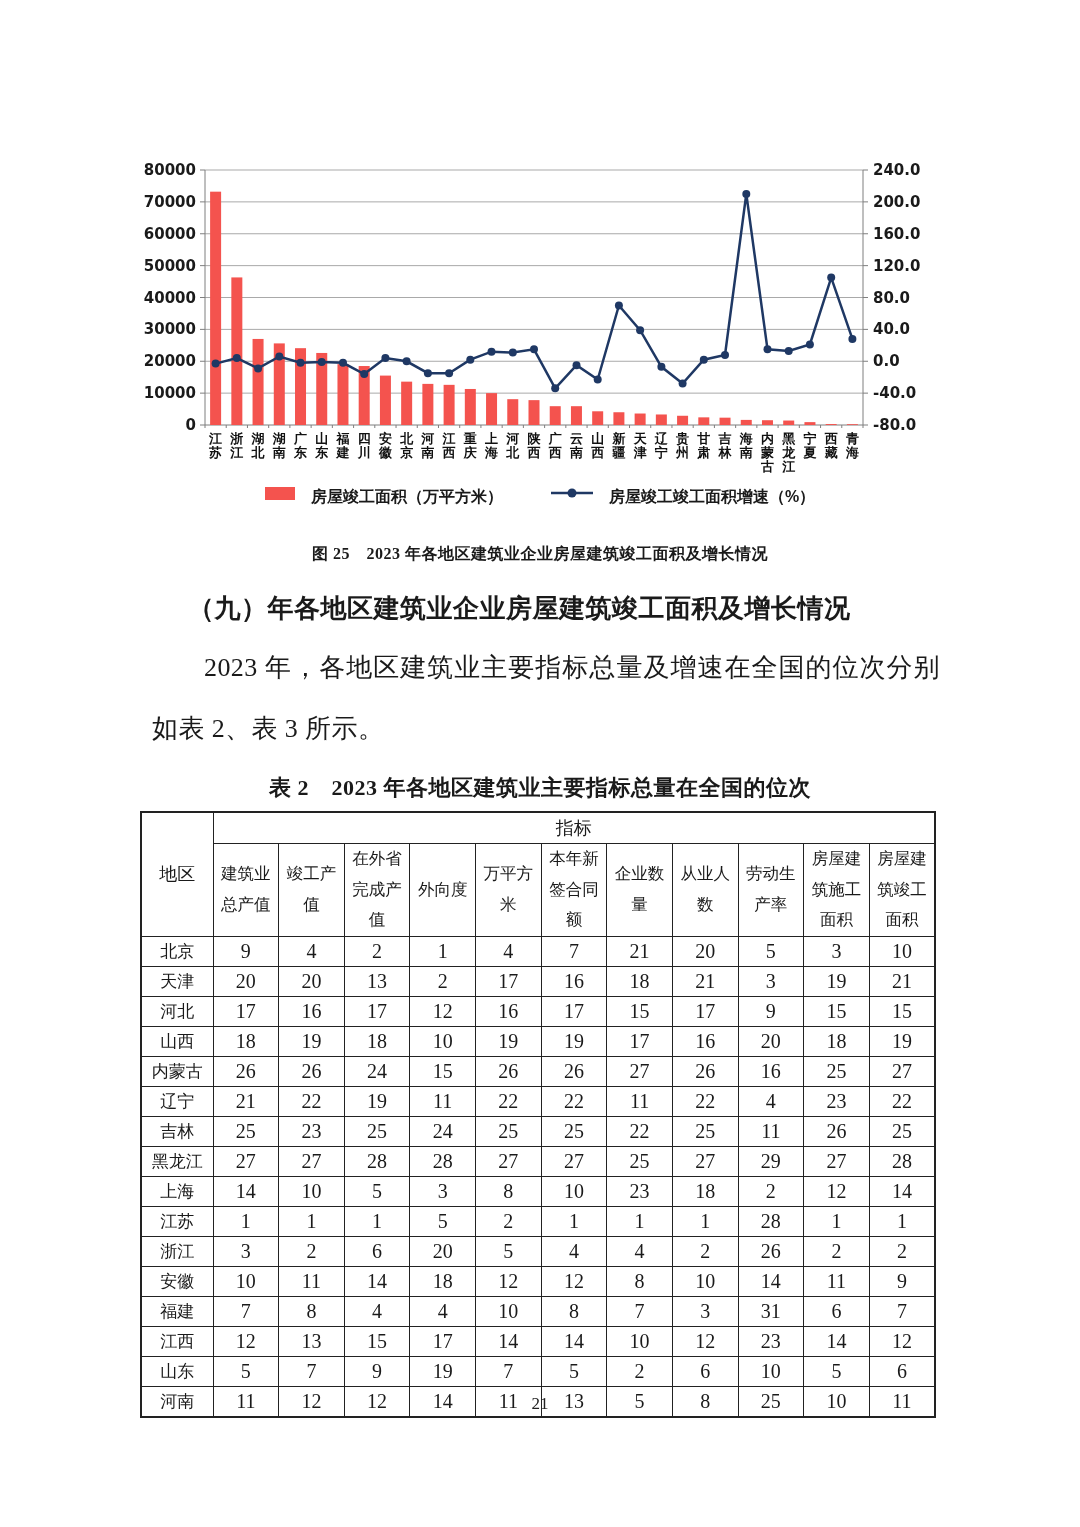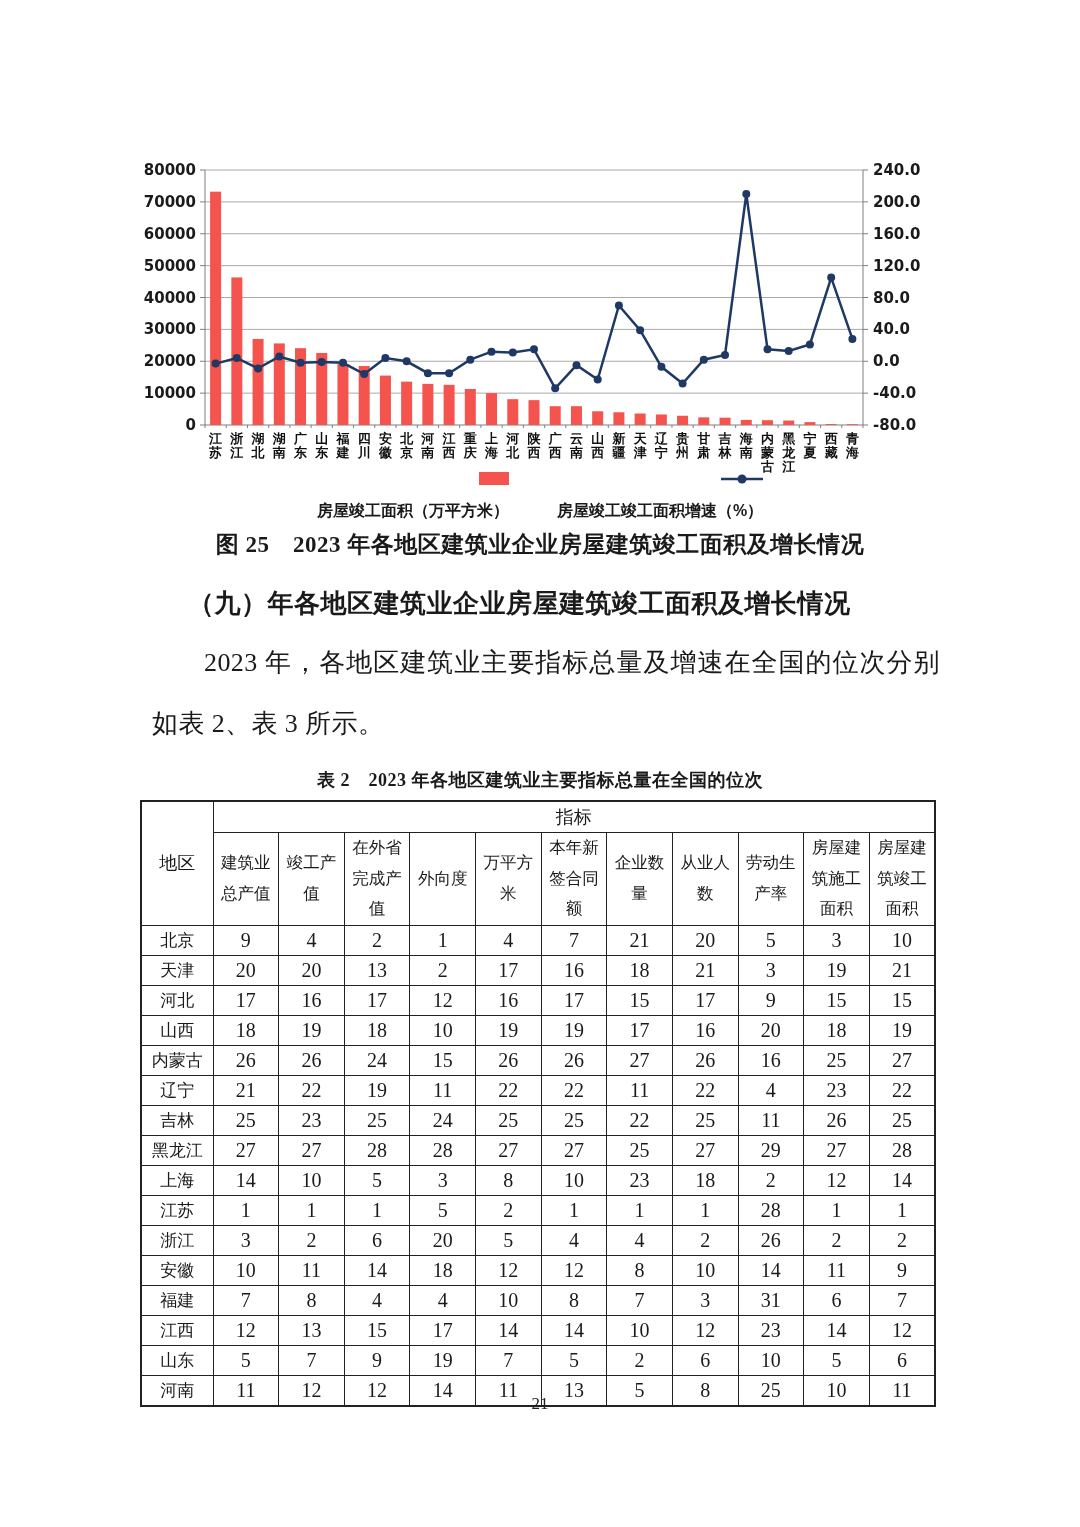--- a/index.html
+++ b/index.html
@@ -3,26 +3,26 @@
 <meta charset="utf-8">
 <style>
   html,body{margin:0;padding:0;background:#e8e8e8;}
   .page{position:relative;width:1080px;height:1527px;background:#ffffff;margin:0 auto;
         font-family:"Liberation Serif",serif;color:#1a1a1a;overflow:hidden;}
   .content{position:absolute;left:140px;top:148px;width:800px;}
   svg text{user-select:none;}
   .axis-label{font:700 15px "DejaVu Sans",sans-serif;fill:#1a1a1a;}
   .cat-label{font:700 13px "Liberation Sans",sans-serif;fill:#111111;}
   .legend{display:flex;justify-content:center;align-items:center;gap:48px;margin-top:2px;height:26px;}
-  .legend-item{display:flex;align-items:flex-end;gap:16px;font:600 16px "Liberation Sans",sans-serif;color:#1a1a1a;flex-direction:column;}
+  .legend-item{display:flex;align-items:flex-start;gap:16px;font:600 16px "Liberation Sans",sans-serif;color:#1a1a1a;}
   .swatch-bar{display:inline-block;width:30px;height:13px;}
-  .figure-caption{margin-top:19px;text-align:center;font-size:23px;font-weight:700;letter-spacing:.5px;}
+  .figure-caption{margin-top:34px;text-align:center;font-size:16px;font-weight:700;letter-spacing:.5px;}
   .section-heading{margin:26px 0 0 0;font-size:26px;font-weight:700;text-indent:1.85em;letter-spacing:.5px;}
   .body-text{margin:12px 0 0 12px;font-size:26px;line-height:2.33;text-indent:2em;text-align:justify;letter-spacing:.4px;}
-  .table-title{margin-top:14px;text-align:center;font-size:18px;font-weight:700;letter-spacing:.5px;}
+  .table-title{margin-top:14px;text-align:center;font-size:22px;font-weight:700;letter-spacing:.5px;}
   table.rank{border-collapse:collapse;table-layout:fixed;width:796px;margin-top:8px;border:2px solid #222222;}
   table.rank th,table.rank td{border:1px solid #222222;text-align:center;vertical-align:middle;padding:0;}
   th.corner{font-size:18px;font-weight:400;}
   th.group{font-size:18px;font-weight:400;height:30px;}
   th.colhead{font-size:16.5px;font-weight:400;line-height:1.85;padding:4px 2px;height:88px;}
   td.region{font-size:17px;height:29px;}
   td.rank-val{font-size:20px;height:29px;font-family:"Liberation Serif",serif;}
   .page-number{position:absolute;left:0;right:0;top:1394px;text-align:center;font-size:17px;color:#222;}
 </style>
 </head>

